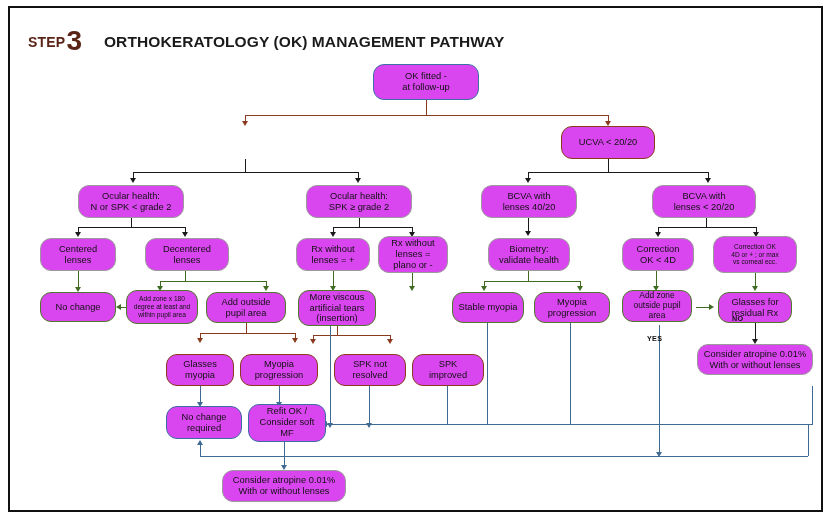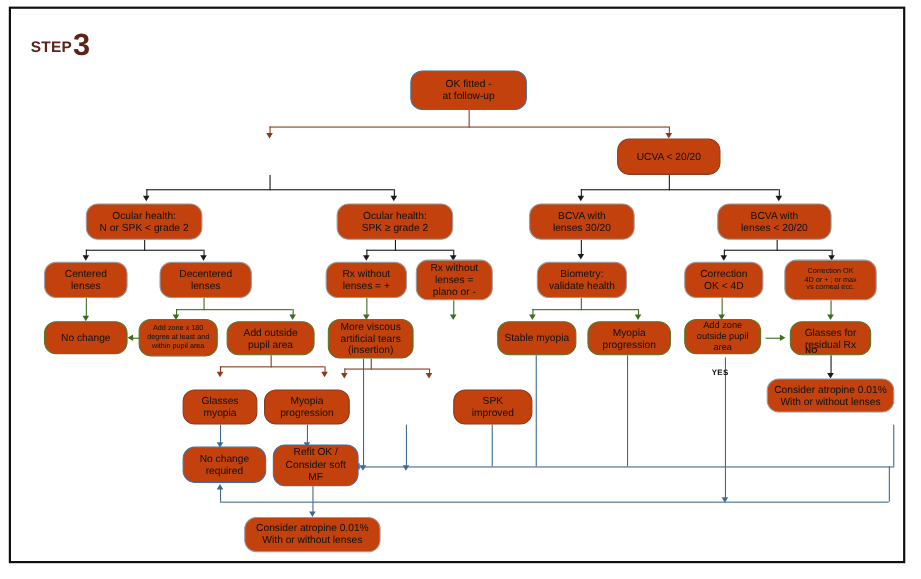--- a/index.html
+++ b/index.html
@@ -30,21 +30,21 @@
   #title{
     font-size:15.5px;font-weight:bold;color:#1a1a1a;margin-left:22px;letter-spacing:.1px;
   }
 
   
   .node{
     position:absolute;
     box-sizing:border-box;
     border:1.4px solid #888;
     border-radius:11px;
-    background:#c2410c;
+    background:#d946ef;
     display:flex;align-items:center;justify-content:center;
     text-align:center;
     color:#111111;
     font-size:9.3px;
     line-height:1.18;
     padding:2px 3px;
     z-index:5;
   }
   .node span{display:block;}
   .blue{border-color:#3d6fa5;}
@@ -86,20 +86,21 @@
 </style>
 </head>
 <body>
 
 <div id="page">
   <div id="frame"></div>
 
   <div id="header">
     <span id="step-word">STEP</span>
     <span id="step-num">3</span>
+    <span id="title">ORTHOKERATOLOGY (OK) MANAGEMENT PATHWAY</span>
   </div>
 
   <div class="node blue" style="left:373px;top:64px;width:106px;height:36px;">
     <div>
       <span>OK fitted -</span>
       <span>at follow-up</span>
     </div>
   </div>
 
   <div class="ln v c-brown" style="left:426px;top:100px;height:16px;"></div>
@@ -135,21 +136,21 @@
   </div>
   <div class="node grey" style="left:306px;top:185px;width:106px;height:33px;">
     <div>
       <span>Ocular health:</span>
       <span>SPK ≥ grade 2</span>
     </div>
   </div>
   <div class="node grey" style="left:481px;top:185px;width:96px;height:33px;">
     <div>
       <span>BCVA with</span>
-      <span>lenses 30/20</span>
+      <span>lenses 40/20</span>
     </div>
   </div>
   <div class="node grey" style="left:652px;top:185px;width:104px;height:33px;">
     <div>
       <span>BCVA with</span>
       <span>lenses &lt; 20/20</span>
     </div>
   </div>
 
   <div class="ln v c-black" style="left:131px;top:218px;height:10px;"></div>
@@ -326,20 +327,26 @@
       <span>Glasses</span>
       <span>myopia</span>
     </div>
   </div>
   <div class="node brown" style="left:240px;top:354px;width:78px;height:32px;">
     <div>
       <span>Myopia</span>
       <span>progression</span>
     </div>
   </div>
+  <div class="node brown" style="left:334px;top:354px;width:72px;height:32px;">
+    <div>
+      <span>SPK not</span>
+      <span>resolved</span>
+    </div>
+  </div>
   <div class="node brown" style="left:412px;top:354px;width:72px;height:32px;">
     <div>
       <span>SPK</span>
       <span>improved</span>
     </div>
   </div>
 
   <div class="ln v c-blue" style="left:200px;top:386px;height:17px;"></div>
   <div class="ar ar-d a-blue" style="left:196.6px;top:402px;"></div>
 

